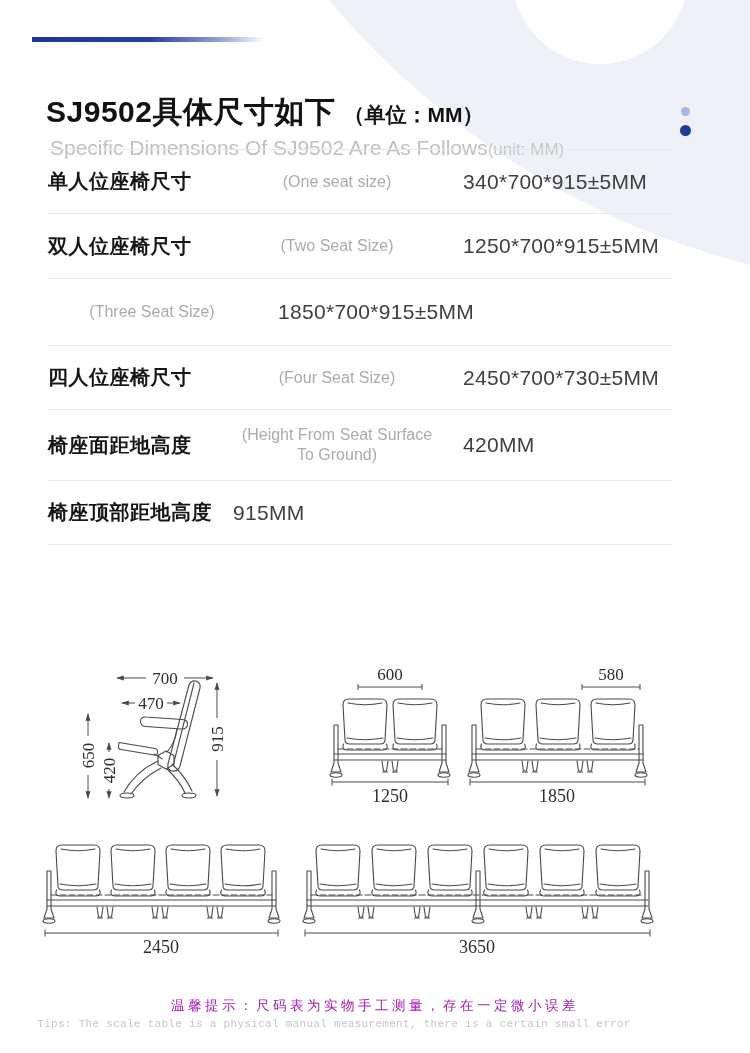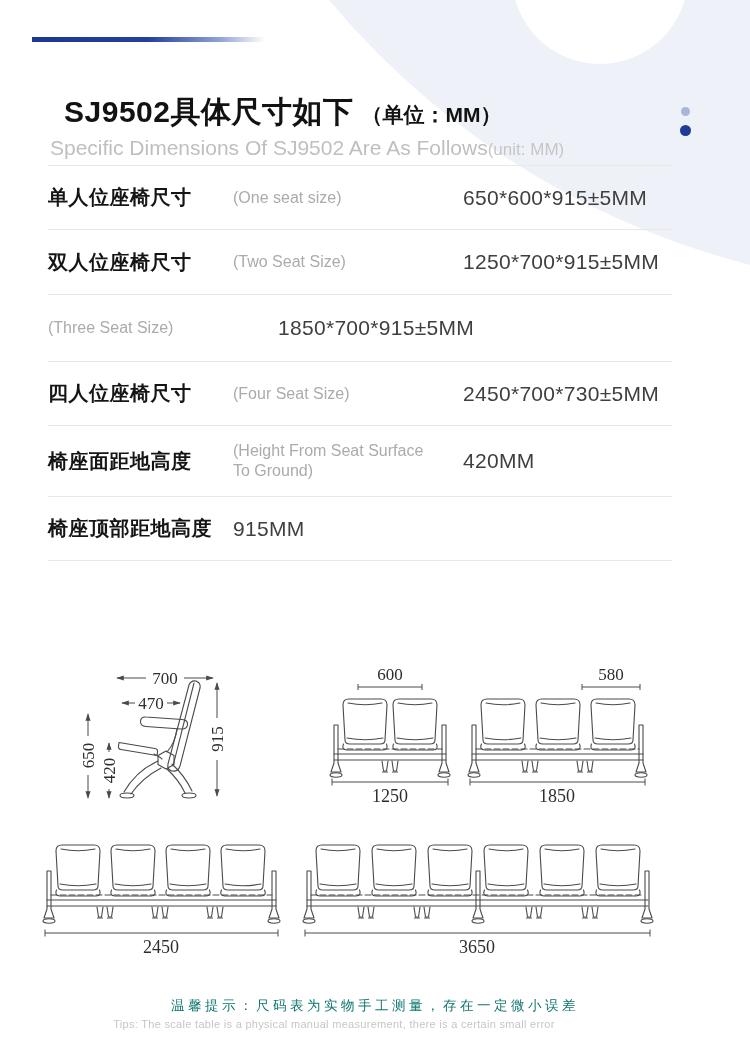--- a/index.html
+++ b/index.html
@@ -6,46 +6,46 @@
   .page{position:relative;width:750px;height:1053px;overflow:hidden;background:#ffffff;
         font-family:"Liberation Sans",sans-serif;}
   
   .deco-outer{position:absolute;left:140px;top:-1330px;width:1620px;height:1620px;
               border-radius:50%;background:#eef1f8;}
   .deco-inner{position:absolute;left:512px;top:-112px;width:176px;height:176px;
               border-radius:50%;background:#ffffff;}
   
   .accent-bar{position:absolute;left:32px;top:37px;width:233px;height:5px;
               background:linear-gradient(90deg,#1c3694 0%,#24409f 50%,#8fa0d2 80%,rgba(238,242,250,0));}
-  .title-row{position:absolute;left:64px;top:92px;white-space:nowrap;}
+  .title-row{position:absolute;left:46px;top:92px;white-space:nowrap;}
   .title-cn{font-size:30px;font-weight:700;color:#121212;letter-spacing:0.5px;}
   .title-unit{font-size:21px;font-weight:700;color:#121212;margin-left:8px;}
   .subtitle{position:absolute;left:50px;top:136px;font-size:21px;color:#bfbfbf;white-space:nowrap;}
   .subtitle-unit{font-size:17px;color:#c6c6c6;}
   .dot{position:absolute;border-radius:50%;}
   .dot-light{left:681px;top:107px;width:9px;height:9px;background:#a9b6db;}
   .dot-dark{left:680px;top:125px;width:11px;height:11px;background:#1e3c96;}
   
-  .spec-table{position:absolute;left:48px;top:165px;width:624px;border-top:1px solid #e8e8e8;}
+  .spec-table{position:absolute;left:48px;top:149px;width:624px;border-top:1px solid #e8e8e8;}
   .spec-row{display:flex;align-items:center;border-bottom:1px solid #e8e8e8;}
   .r1{height:63px}.r2{height:64px}.r3{height:66px}.r4{height:63px}.r5{height:65px}.r6{height:70px}.r7{height:63px}
   .col-cn{width:185px;font-size:20px;font-weight:700;color:#151515;letter-spacing:0.5px;flex:none;}
-  .col-en{width:230px;font-size:16px;color:#ababab;line-height:1.25;flex:none;padding-right:22px;box-sizing:border-box;}
+  .col-en{width:230px;font-size:16px;color:#ababab;line-height:1.25;flex:none;padding-right:22px;box-sizing:border-box;text-align:center;}
   .col-val{font-size:21px;color:#3f3f3f;letter-spacing:0.3px;}
   
   .diagrams{position:absolute;left:0;top:655px;}
   .ln{stroke:#4a4a4a;fill:none;stroke-width:1.1;stroke-linecap:round;stroke-linejoin:round;}
   .dim{stroke:#4a4a4a;fill:none;stroke-width:1;}
   .dimt{font-family:"Liberation Serif",serif;font-size:17px;fill:#2e2e2e;}
   .dimt-b{font-family:"Liberation Serif",serif;font-size:18px;fill:#2e2e2e;}
   
   .tip-cn{position:absolute;left:0;top:997px;width:750px;text-align:center;
-          font-size:13.5px;color:#0f766e;letter-spacing:3.5px;}
+          font-size:13.5px;color:#a21caf;letter-spacing:3.5px;}
   .tip-en{position:absolute;left:0;top:1018px;width:668px;text-align:center;
-          font-size:11px;color:#c6c6c6;letter-spacing:0.3px;}
+          font-size:11px;color:#c6c6c6;letter-spacing:0.3px;font-family:Liberation Mono, monospace;}
 </style>
 </head>
 <body>
 
 <div class="page">
 
   <div class="deco-outer"></div>
   <div class="deco-inner"></div>
 
   <div class="accent-bar"></div>
@@ -57,21 +57,21 @@
     <span>Specific Dimensions Of SJ9502 Are As Follows</span><span class="subtitle-unit">(unit: MM)</span>
   </div>
 
   <div class="dot dot-light"></div>
   <div class="dot dot-dark"></div>
 
   <div class="spec-table">
     <div class="spec-row r1">
       <span class="col-cn">单人位座椅尺寸</span>
       <span class="col-en">(One seat size)</span>
-      <span class="col-val">650*600*915±5MM</span>
+      <span class="col-val">340*700*915±5MM</span>
     </div>
     <div class="spec-row r2">
       <span class="col-cn">双人位座椅尺寸</span>
       <span class="col-en">(Two Seat Size)</span>
       <span class="col-val">1250*700*915±5MM</span>
     </div>
     <div class="spec-row r3">
       <span class="col-en">(Three Seat Size)</span>
       <span class="col-val">1850*700*915±5MM</span>
     </div>

